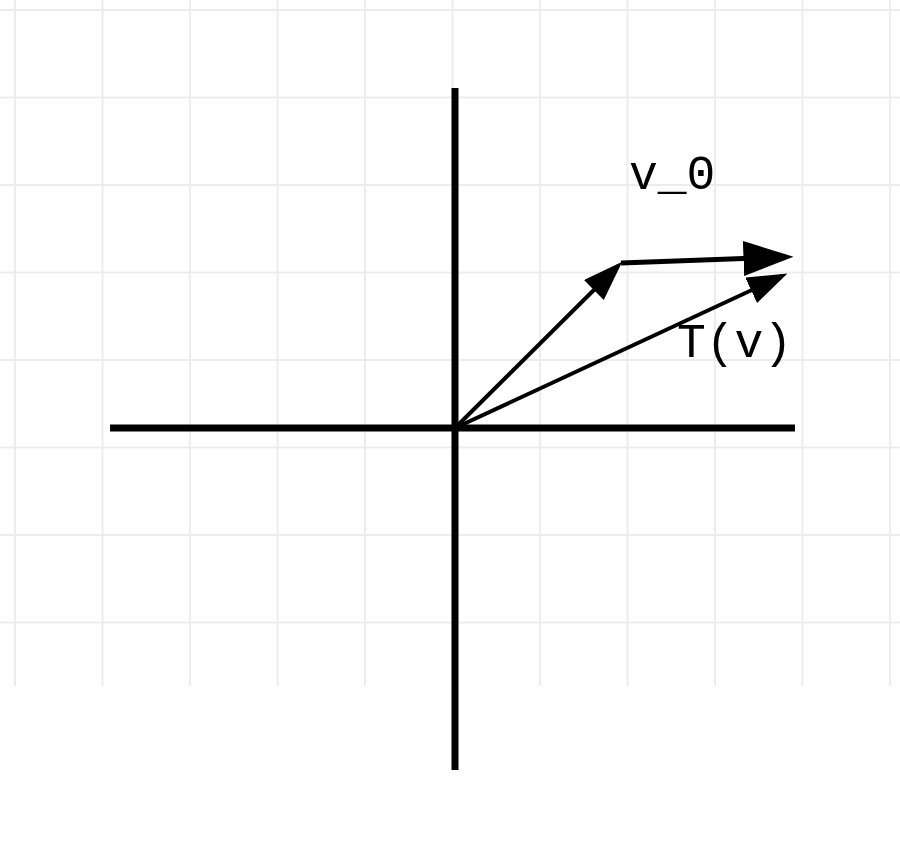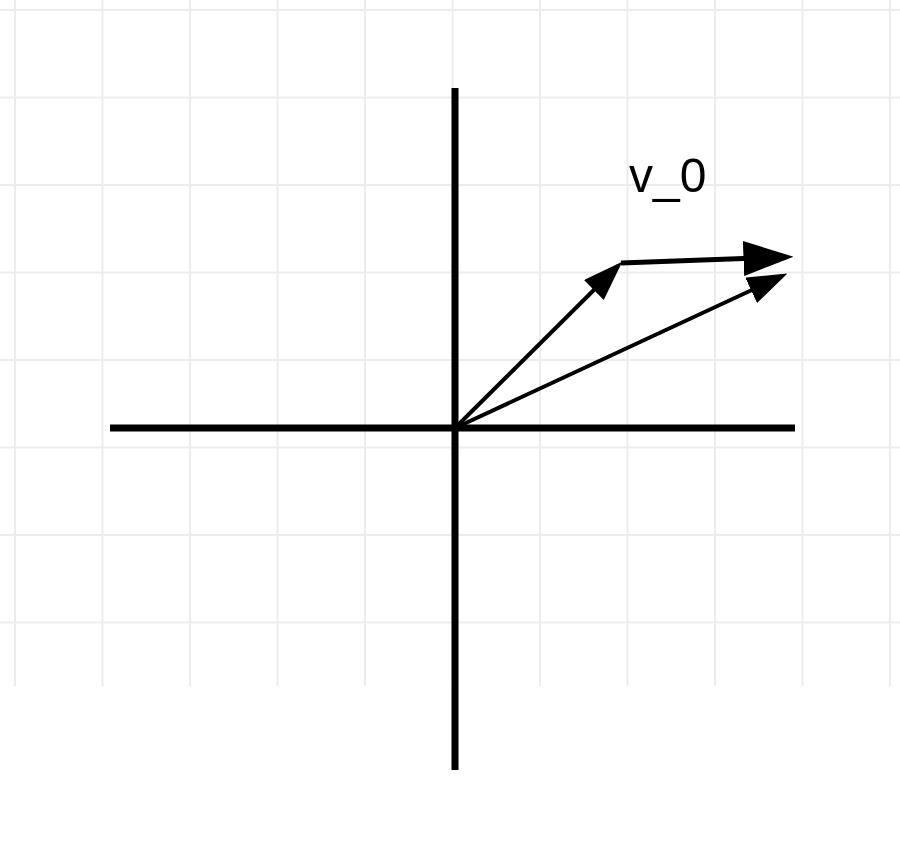--- a/index.html
+++ b/index.html
@@ -13,20 +13,21 @@
   .canvas {
     position: relative;
     width: 900px;
     height: 686px;
     background-color: var(--bg-color, #ffffff);
     background-image:
       linear-gradient(to right, var(--grid-color, #ececec) 2px, transparent 2px),
       linear-gradient(to bottom, var(--grid-color, #ececec) 2px, transparent 2px);
     background-size: 87.5px 87.5px;
     background-position: 14px 9px;
+    font-family: Liberation Mono, monospace;
   }
   svg.diagram {
     position: absolute;
     left: 0;
     top: 0;
   }
   .label {
     position: absolute;
     font-size: 48px;
     line-height: 1;
@@ -50,13 +51,14 @@
     </defs>
 
   <line x1="110" y1="428" x2="795" y2="428" stroke="#000000" stroke-width="7" stroke-linecap="butt"></line>
       <line x1="455" y1="88" x2="455" y2="770" stroke="#000000" stroke-width="7" stroke-linecap="butt"></line>
       <line x1="455" y1="428" x2="618" y2="266" stroke="#000000" stroke-width="4" stroke-linecap="butt" marker-end="url(#arrowhead)"></line>
       <line x1="621" y1="263" x2="786" y2="257" stroke="#000000" stroke-width="5" stroke-linecap="butt" marker-end="url(#arrowhead)"></line>
       <line x1="455" y1="428" x2="782" y2="276" stroke="#000000" stroke-width="4" stroke-linecap="butt" marker-end="url(#arrowhead)"></line>
     </svg>
 
   <div class="label label-v0">v_0</div>
+  <div class="label label-tv">T(v)</div>
 </div>
 
 </body></html>

